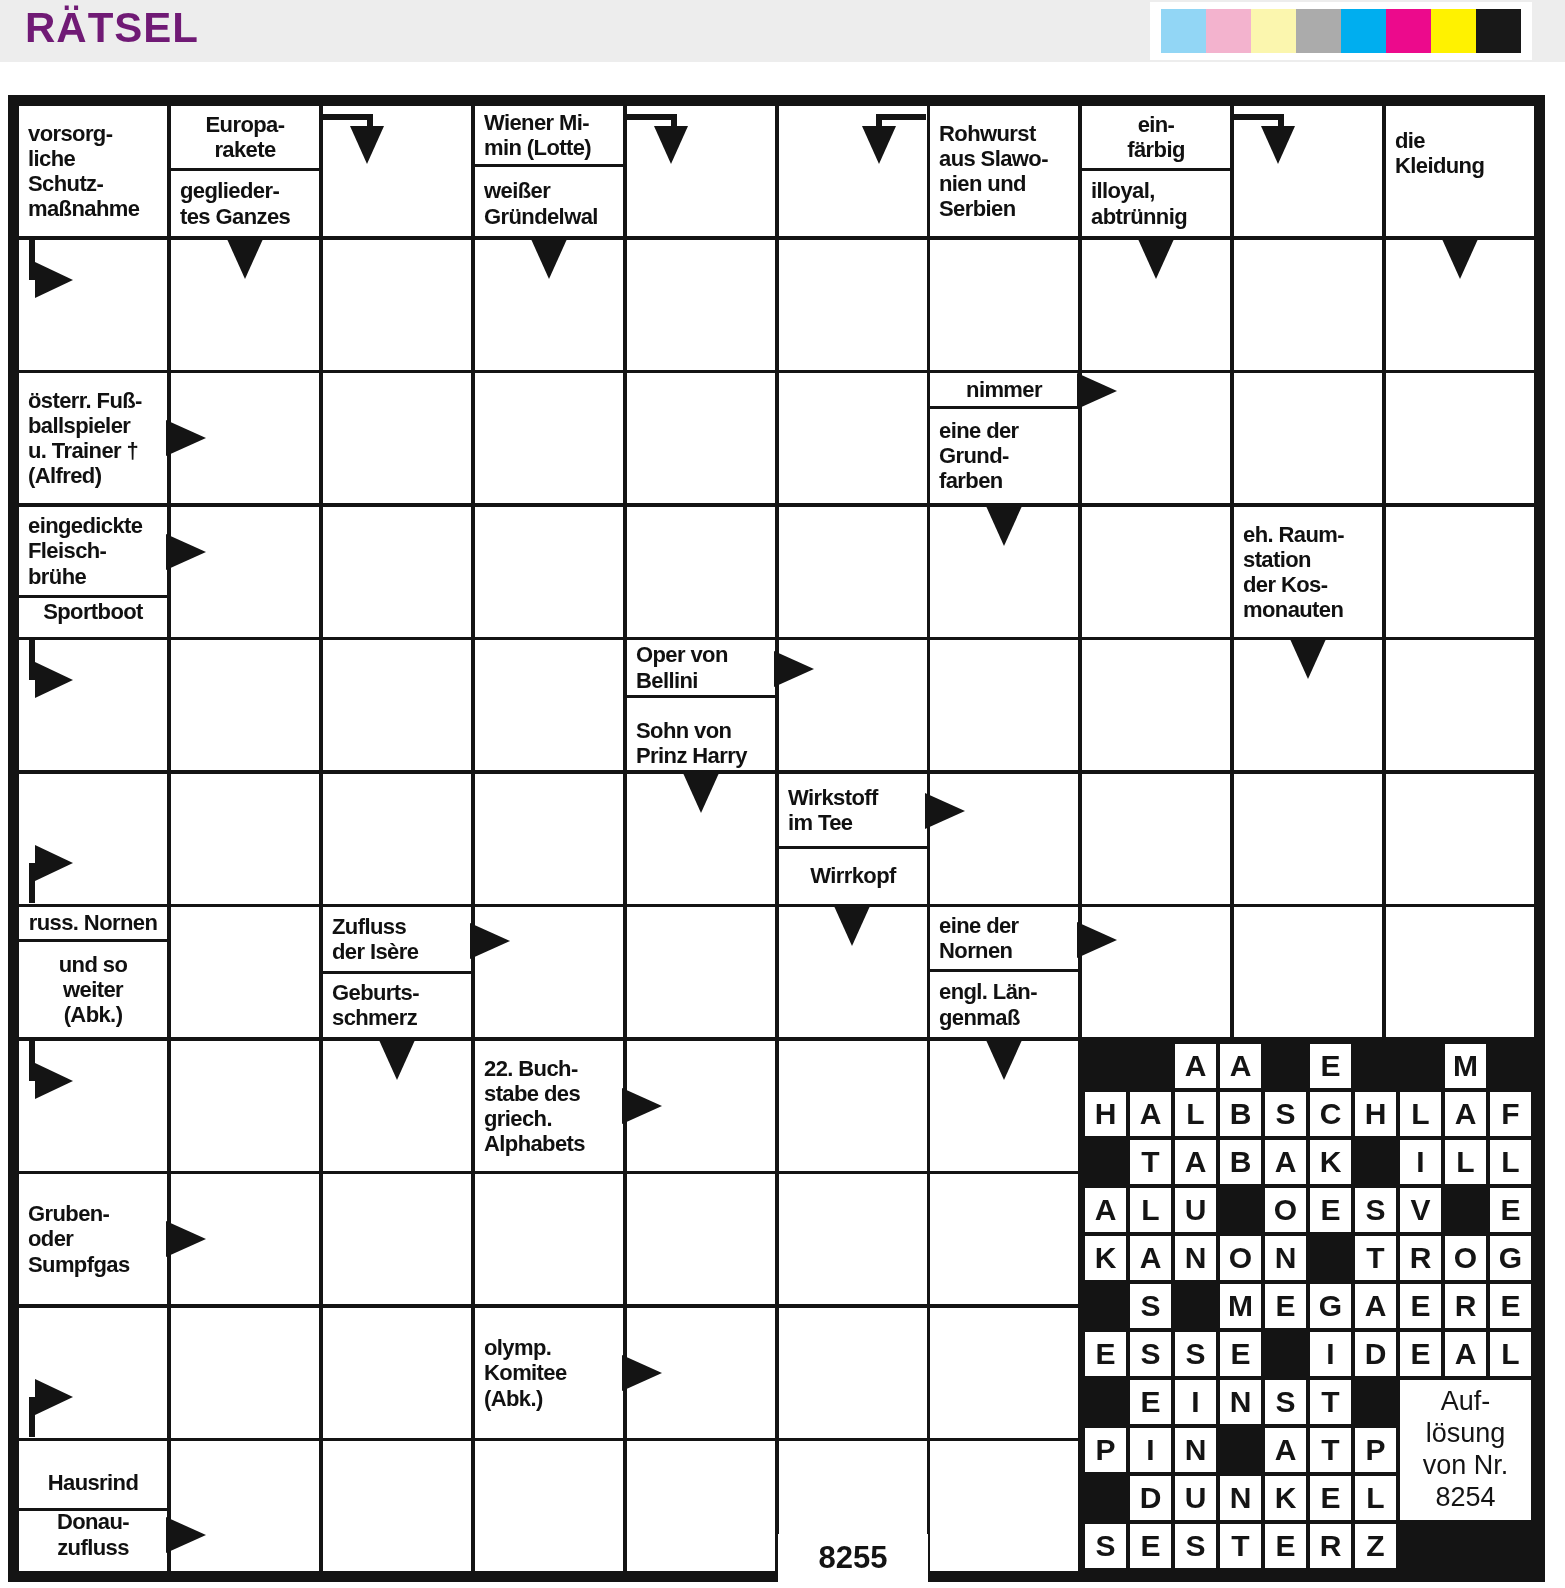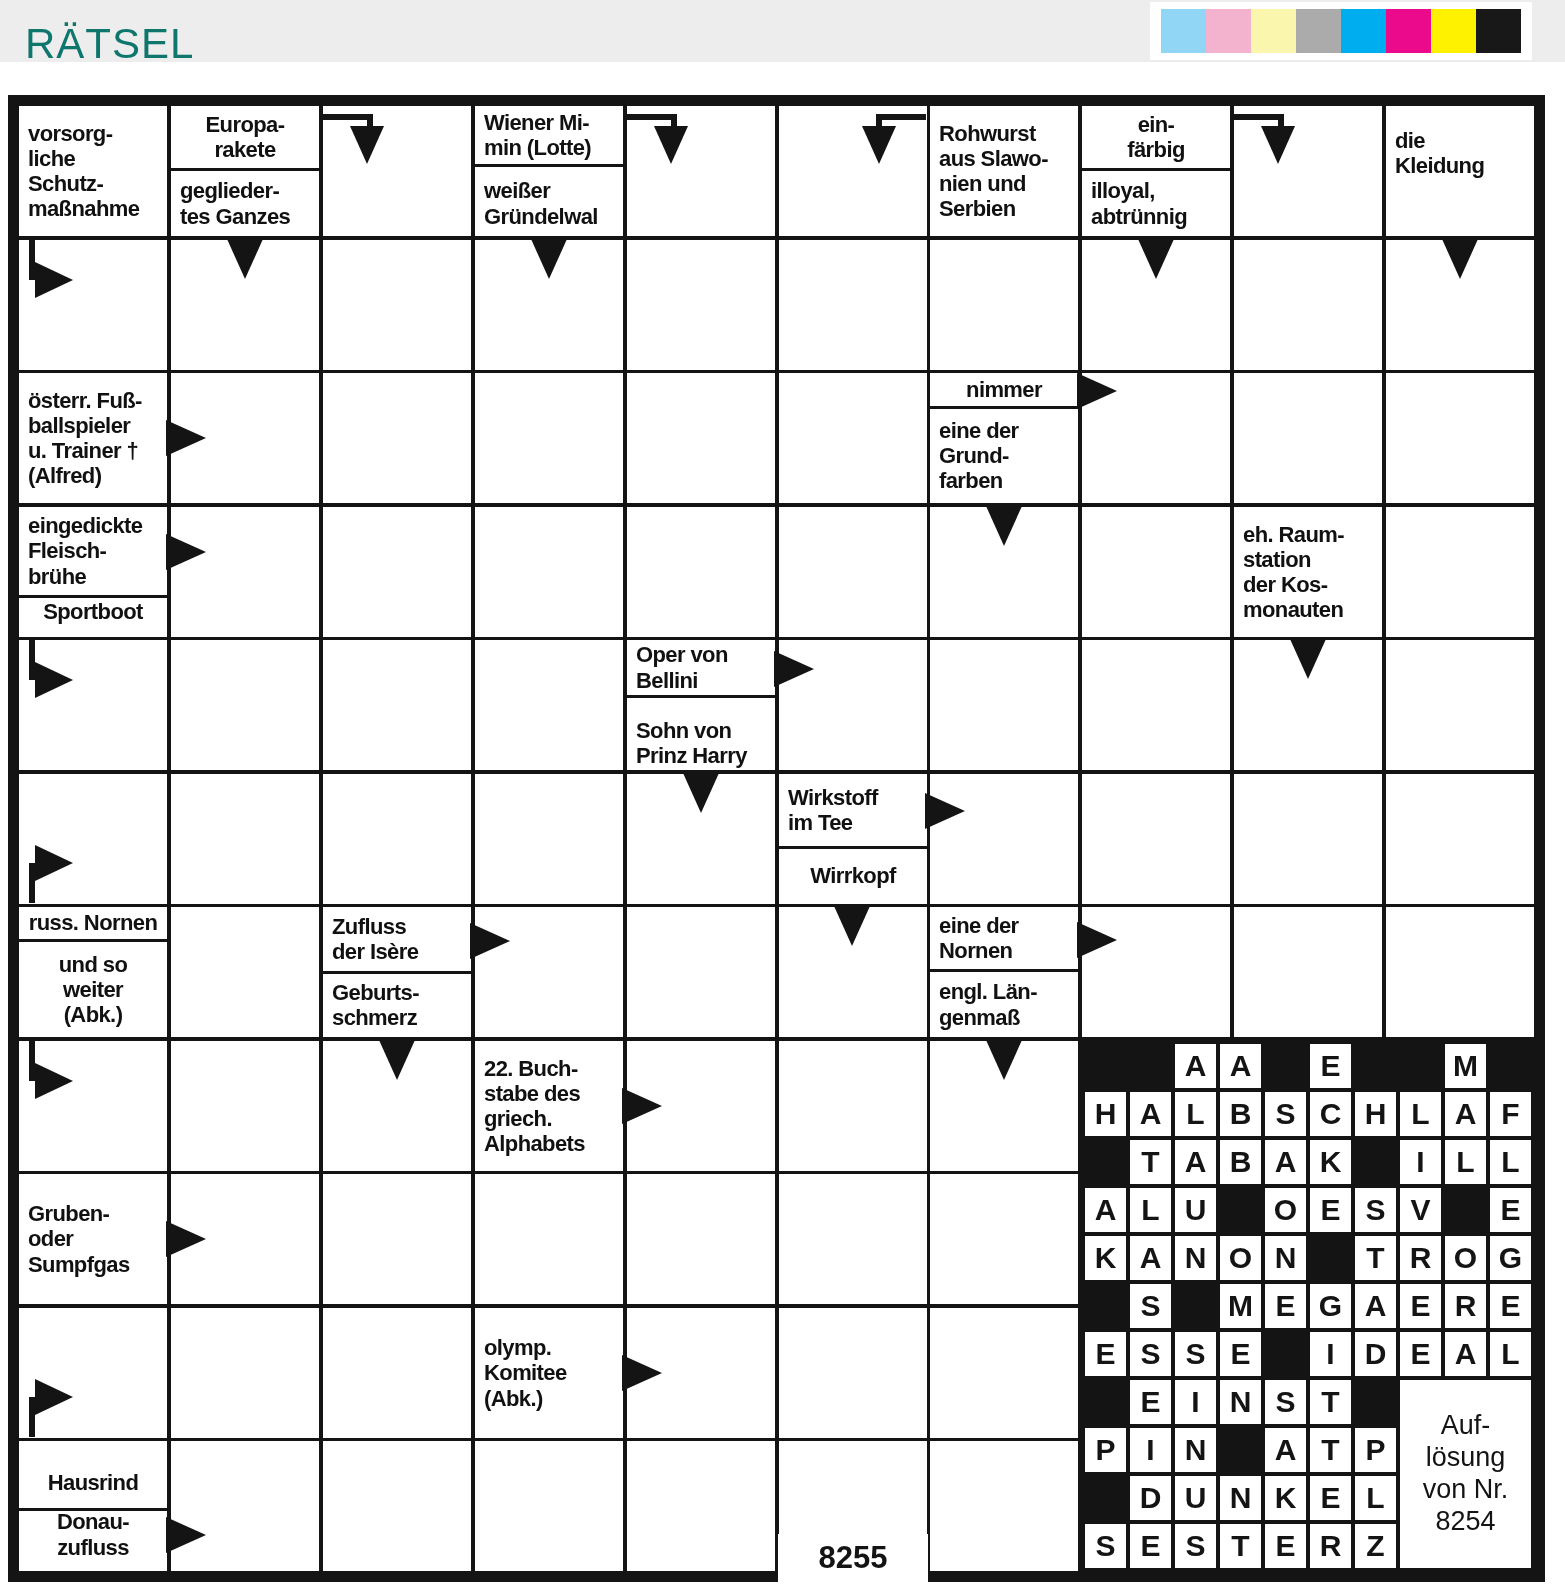--- a/index.html
+++ b/index.html
@@ -1,20 +1,20 @@
 <!DOCTYPE html>
 <html><head>
 <meta charset="utf-8">
 <style>
   html,body{margin:0;padding:0;background:#fff;}
   #page{position:relative;width:1565px;height:1588px;background:#fff;overflow:hidden;
         font-family:"Liberation Sans",sans-serif;}
   .abs{position:absolute;}
   #band{left:0;top:0;width:1565px;height:62px;background:#ededed;}
-  #page-title{left:25px;top:20px;font-size:42px;font-weight:400;color:#0f766e;letter-spacing:1px;}
+  #page-title{left:25px;top:4px;font-size:42px;font-weight:700;color:#701a75;letter-spacing:1px;}
   #colorbar{left:1150px;top:2px;width:382px;height:58px;background:#ffffff;
             display:flex;align-items:center;justify-content:center;}
   .swatch{width:45px;height:44px;}
   #crossword{left:8px;top:95px;width:1537px;height:1487px;background:#141414;}
   .cell{position:absolute;background:#ffffff;}
   .clue-part{position:absolute;left:0;width:100%;box-sizing:border-box;display:flex;
              align-items:center;font-size:22px;font-weight:700;letter-spacing:-0.6px;
              line-height:1.14;white-space:pre-line;color:#111;}
   .clue-left{justify-content:flex-start;padding:2px 4px 2px 9px;text-align:left;}
   .clue-center{justify-content:center;padding:2px 4px;text-align:center;}
@@ -410,18 +410,18 @@
       <div class="lettercell" style="left:1257px;top:1381px;width:41px;height:44px;z-index:4">K</div>
       <div class="lettercell" style="left:1302px;top:1381px;width:41px;height:44px;z-index:4">E</div>
       <div class="lettercell" style="left:1347px;top:1381px;width:41px;height:44px;z-index:4">L</div>
       <div class="lettercell" style="left:1077px;top:1429px;width:41px;height:44px;z-index:4">S</div>
       <div class="lettercell" style="left:1122px;top:1429px;width:41px;height:44px;z-index:4">E</div>
       <div class="lettercell" style="left:1167px;top:1429px;width:41px;height:44px;z-index:4">S</div>
       <div class="lettercell" style="left:1212px;top:1429px;width:41px;height:44px;z-index:4">T</div>
       <div class="lettercell" style="left:1257px;top:1429px;width:41px;height:44px;z-index:4">E</div>
       <div class="lettercell" style="left:1302px;top:1429px;width:41px;height:44px;z-index:4">R</div>
       <div class="lettercell" style="left:1347px;top:1429px;width:41px;height:44px;z-index:4">Z</div>
-      <div id="solution-note" style="left:1392px;top:1285px;width:131px;height:188px;z-index:4">Auf-
+      <div id="solution-note" style="left:1392px;top:1285px;width:131px;height:140px;z-index:4">Auf-
 lösung
 von Nr.
 8254</div>
     </div>
 </div>
 
 </body></html>

